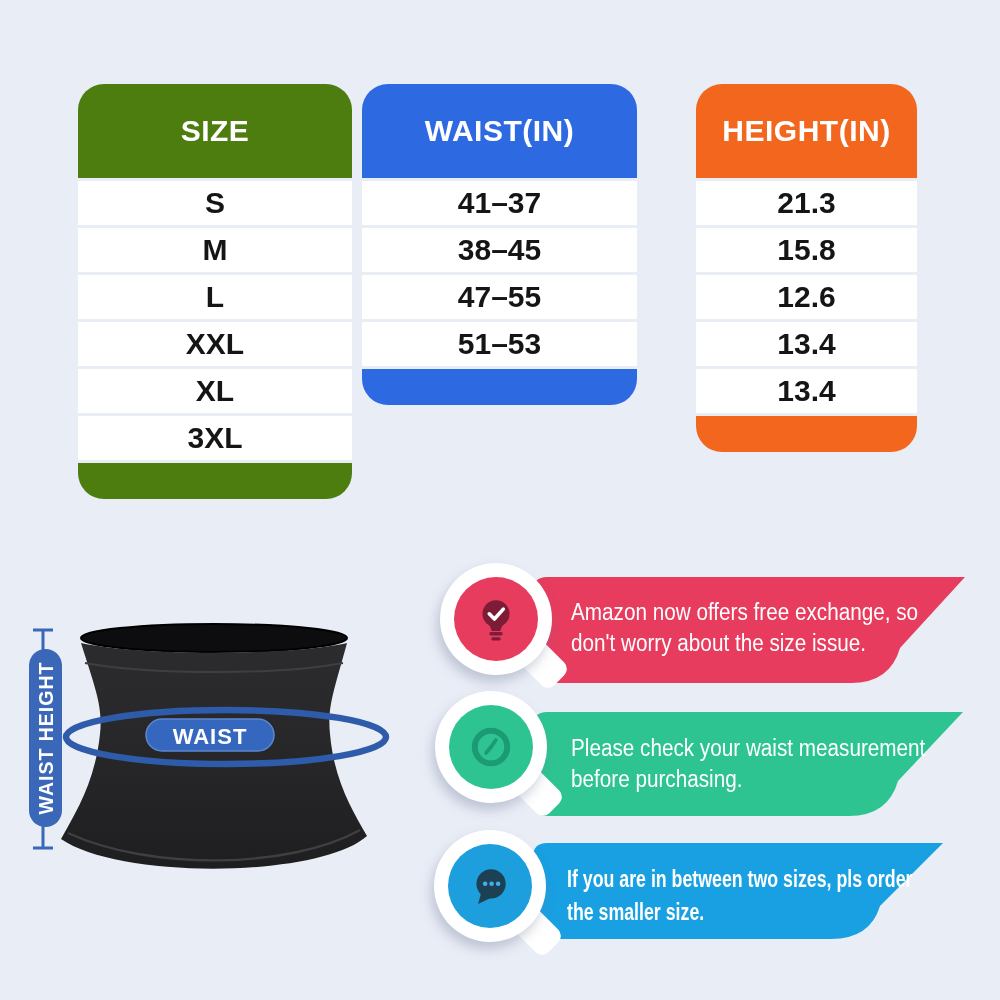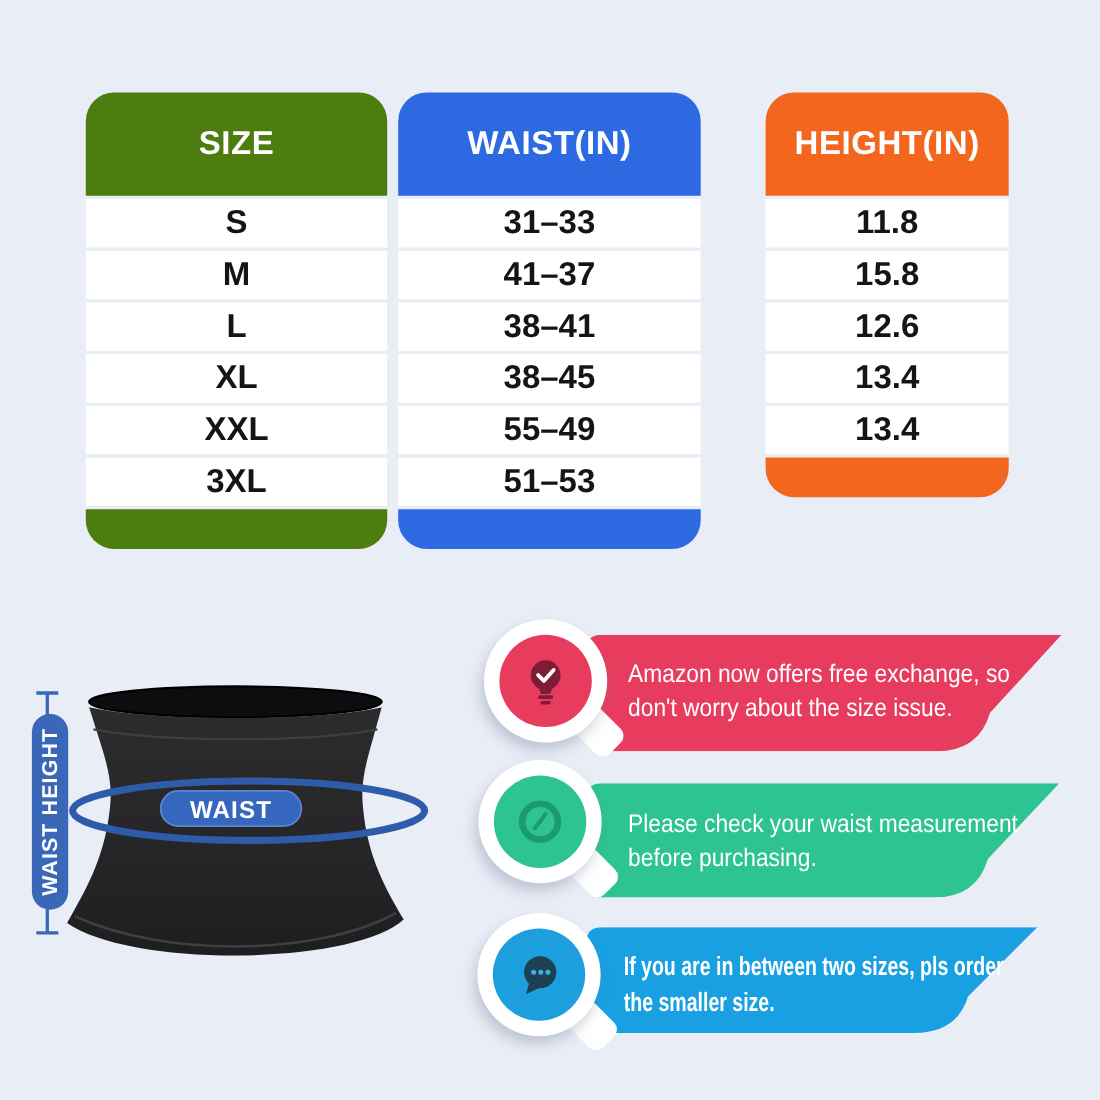--- a/index.html
+++ b/index.html
@@ -40,44 +40,42 @@
 
 <div class="stage">
 
   <div class="col" style="left:78px;width:274px;">
     <div class="col-header c-green">
       <span>SIZE</span>
     </div>
     <div class="cell">S</div>
     <div class="cell">M</div>
     <div class="cell">L</div>
+    <div class="cell">XXL</div>
     <div class="cell">XL</div>
-    <div class="cell">XXL</div>
     <div class="cell">3XL</div>
     <div class="col-footer c-green"></div>
   </div>
 
   <div class="col" style="left:362px;width:275px;">
     <div class="col-header c-blue">
       <span>WAIST(IN)</span>
     </div>
-    <div class="cell">31–33</div>
     <div class="cell">41–37</div>
-    <div class="cell">38–41</div>
     <div class="cell">38–45</div>
-    <div class="cell">55–49</div>
+    <div class="cell">47–55</div>
     <div class="cell">51–53</div>
     <div class="col-footer c-blue"></div>
   </div>
 
   <div class="col" style="left:664px;width:221px;margin-left:32px;">
     <div class="col-header c-orange">
       <span>HEIGHT(IN)</span>
     </div>
-    <div class="cell">11.8</div>
+    <div class="cell">21.3</div>
     <div class="cell">15.8</div>
     <div class="cell">12.6</div>
     <div class="cell">13.4</div>
     <div class="cell">13.4</div>
     <div class="col-footer c-orange"></div>
   </div>
 
   <svg class="diagram-svg" width="480" height="445" viewBox="0 555 480 445">
     <defs>
       <linearGradient id="bodyGrad" x1="0" y1="0" x2="0" y2="1">

